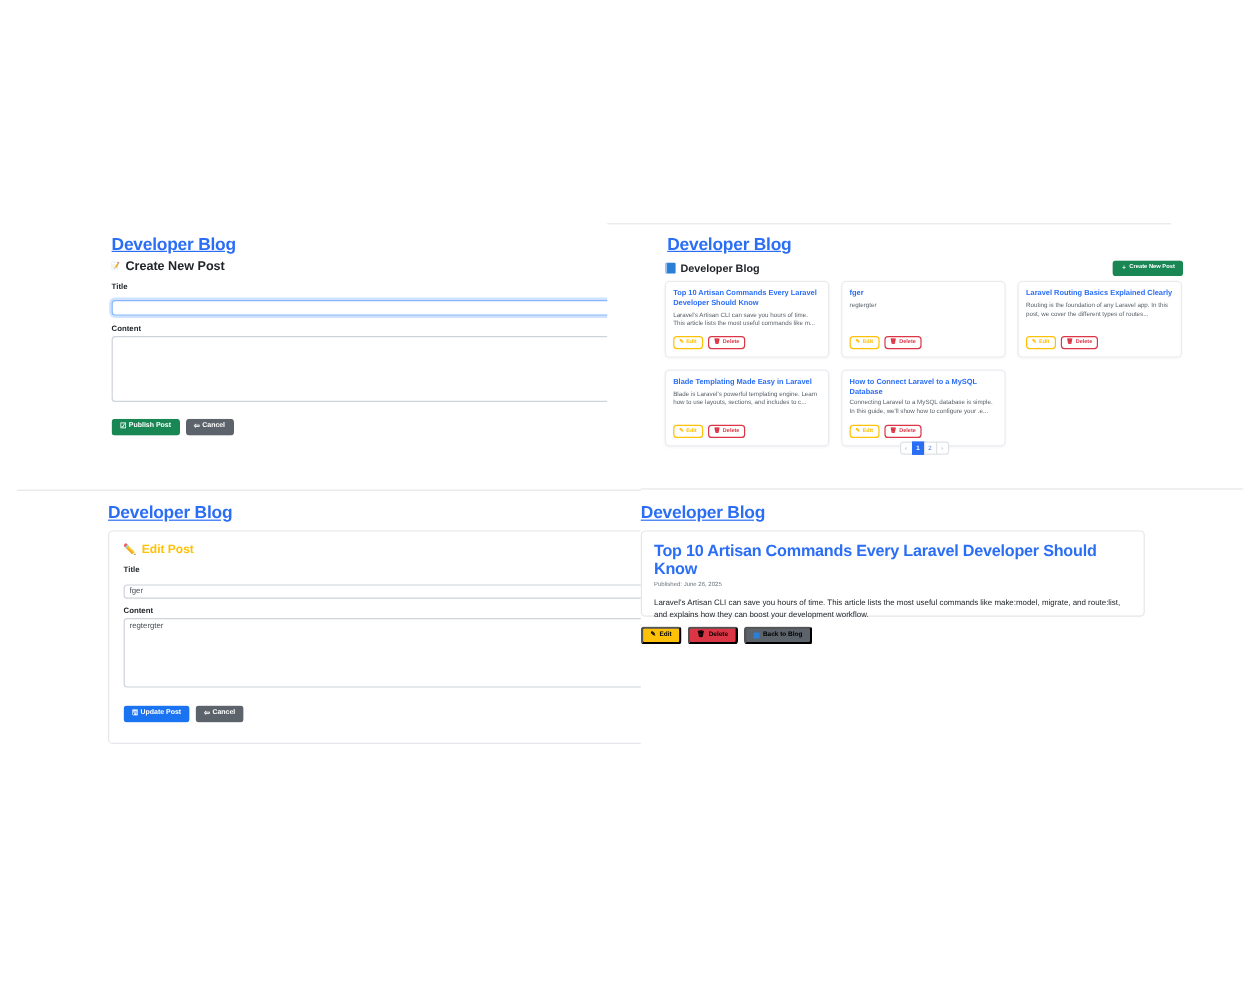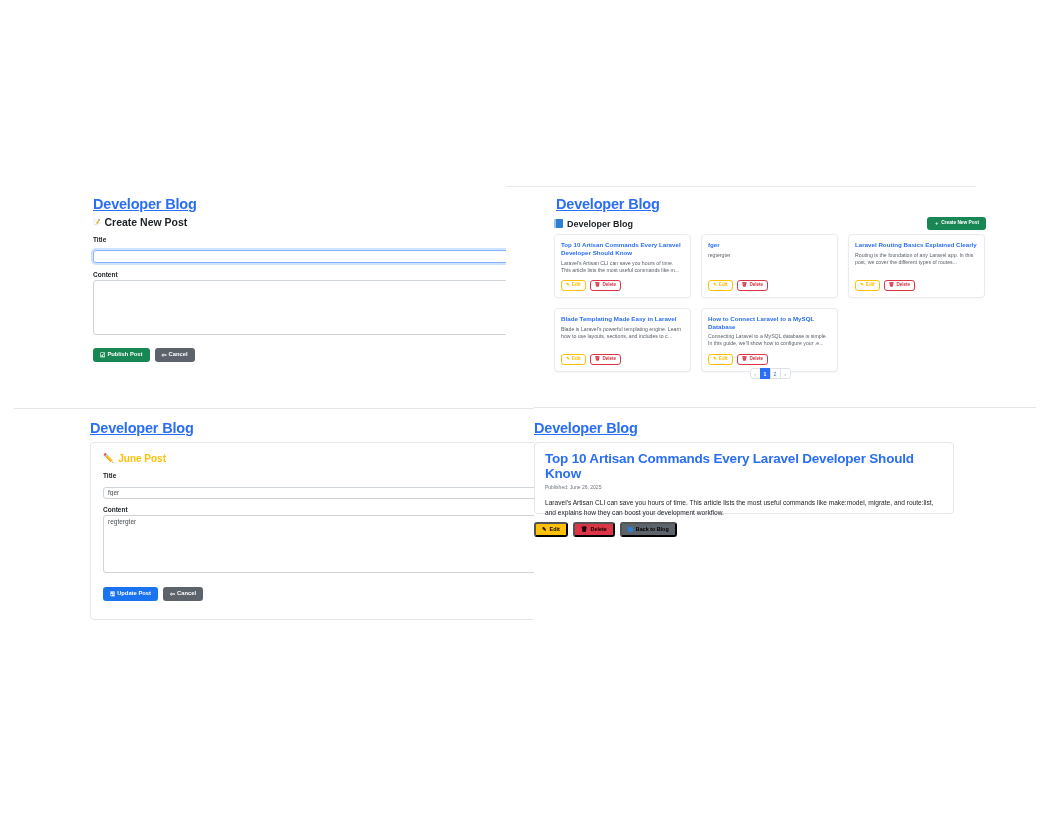--- a/index.html
+++ b/index.html
@@ -360,21 +360,21 @@
   <div class="hr-divider" id="mid-divider-left"></div>
   <div class="hr-divider" id="mid-divider-right"></div>
 
   <div id="edit-root">
     <a id="edit-brand" class="brand-link" href="#">Developer Blog</a>
 
     <div id="edit-panel" class="panel">
       <div id="edit-inner">
         <div id="edit-head">
           <span class="pencil-ico">✏️</span>
-          <span>June Post</span>
+          <span>Edit Post</span>
         </div>
 
         <label class="form-label">Title</label>
         <input class="input-box" type="text" style="height: 12px; margin-bottom: 7px;" value="fger">
 
         <label class="form-label">Content</label>
         <textarea class="input-box" style="height: 58px; resize: none; margin-bottom: 10px;">regtergter</textarea>
 
         <div style="display:flex;gap:5px;">
           <button class="btn btn-blue">

